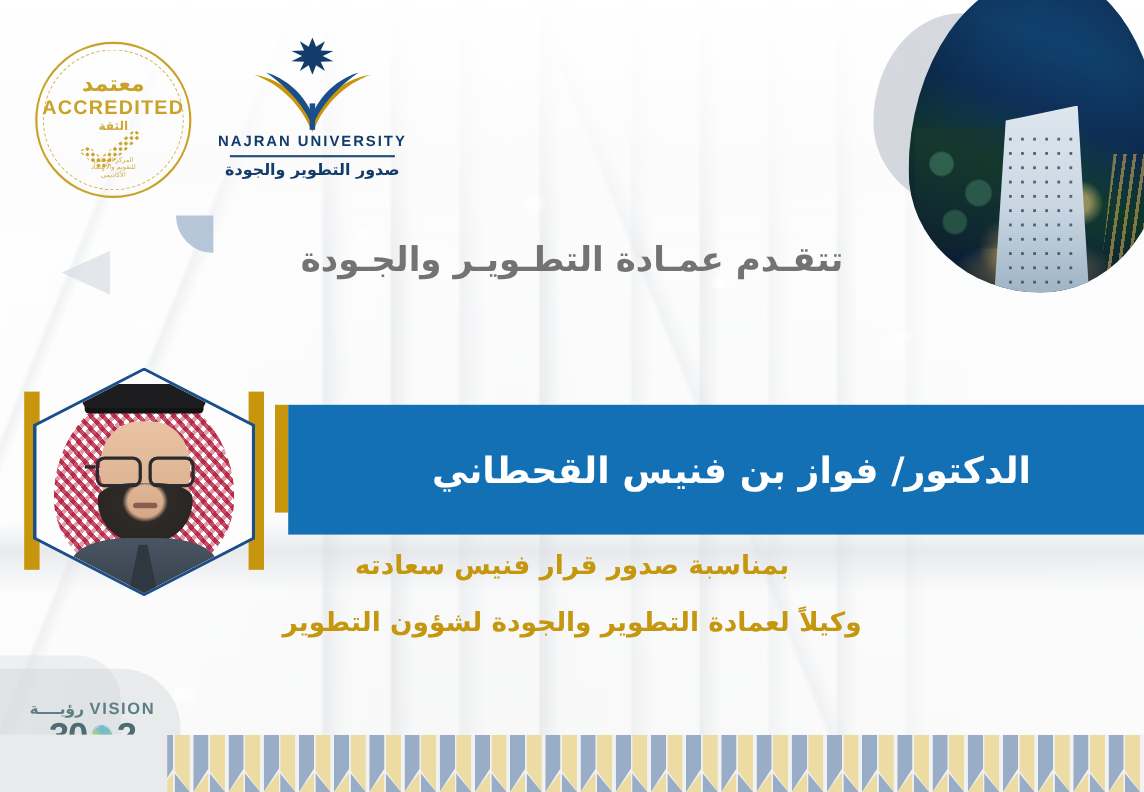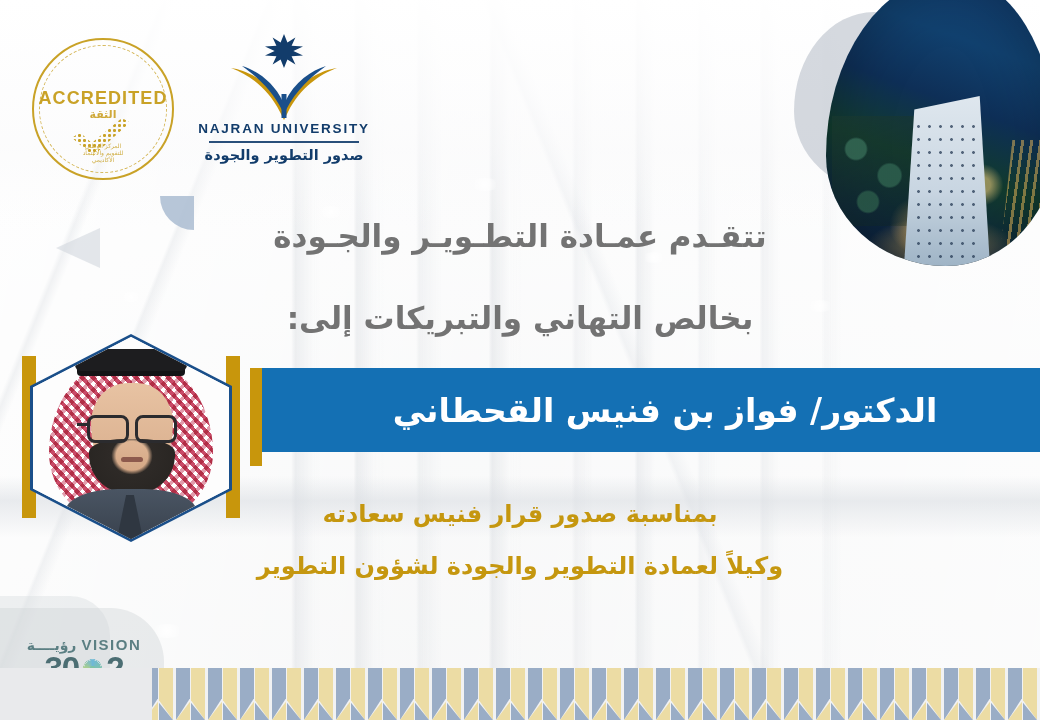--- a/index.html
+++ b/index.html
@@ -194,21 +194,21 @@
   
   .hl {
     position:absolute; left:0; right:0; text-align:center;
     color:#737373; font-weight:700;margin-top:12px;
   }
   .hl-1 { top: 206px; font-size: 31px; letter-spacing: 1px; }
   .hl-2 { top: 288px; font-size: 31px; letter-spacing: 1px; }
 
   
   .name-banner {
-    position:absolute; left: 262px; right: 0; top: 368px; height: 84px;
+    position:absolute; left: 262px; right: 0; top: 368px; height: 118px;
     background: #1470b4;
     display:flex; align-items:center; justify-content:center;
   }
   .banner-gold-edge {
     position:absolute; left: 250px; top: 368px; width: 12px; height: 98px; background:#c8960c;
   }
   .banner-text {
     color:#ffffff; font-size: 33px; font-weight: 700; letter-spacing:.5px;
     transform: translateX(14px);
   }
@@ -382,20 +382,21 @@
       <div class="tower">
         <div class="tower-dots"></div>
       </div>
       <div class="palm-strip"></div>
     </div>
   </div>
 
   <div class="seal">
     <div class="seal-ring-outer"></div>
     <div class="seal-ring-inner"></div>
+    <div class="seal-ar">معتمد</div>
     <div class="seal-en">ACCREDITED</div>
     <div class="seal-mark">الثقة</div>
     <div class="seal-check"></div>
     <div class="seal-sub">المركز الوطني</div>
     <div class="seal-sub" style="top:111px;">للتقويم والاعتماد</div>
     <div class="seal-sub" style="top:118px;">الأكاديمي</div>
   </div>
 
   <div class="nu-logo">
     <svg class="nu-star" width="42" height="34" viewBox="0 0 42 34">
@@ -406,21 +407,20 @@
       <path d="M14 2 C 28 6, 46 18, 55 38 L 56 46 L 57 38 C 66 18, 84 6, 98 2 C 84 12, 68 26, 58 46 L 56 52 L 54 46 C 44 26, 28 12, 14 2 Z" fill="#1a4f8a"></path>
       <rect x="53.5" y="30" width="5" height="24" fill="#1a4f8a"></rect>
     </svg>
     <div class="nu-en">NAJRAN UNIVERSITY</div>
     <div class="nu-rule"></div>
     <div class="nu-dept">صدور التطوير والجودة</div>
   </div>
 
 
   <div class="hl hl-1">تتقـدم عمـادة التطـويـر والجـودة</div>
-  <div class="hl hl-2">بخالص التهاني والتبريكات إلى:</div>
 
   <div class="banner-gold-edge"></div>
   <div class="name-banner">
     <div class="banner-text">الدكتور/ فواز بن فنيس القحطاني</div>
   </div>
 
   <div class="hex">
     <div class="hex-gold-l"></div>
     <div class="hex-gold-r"></div>
     <div class="hex-outer"></div>

